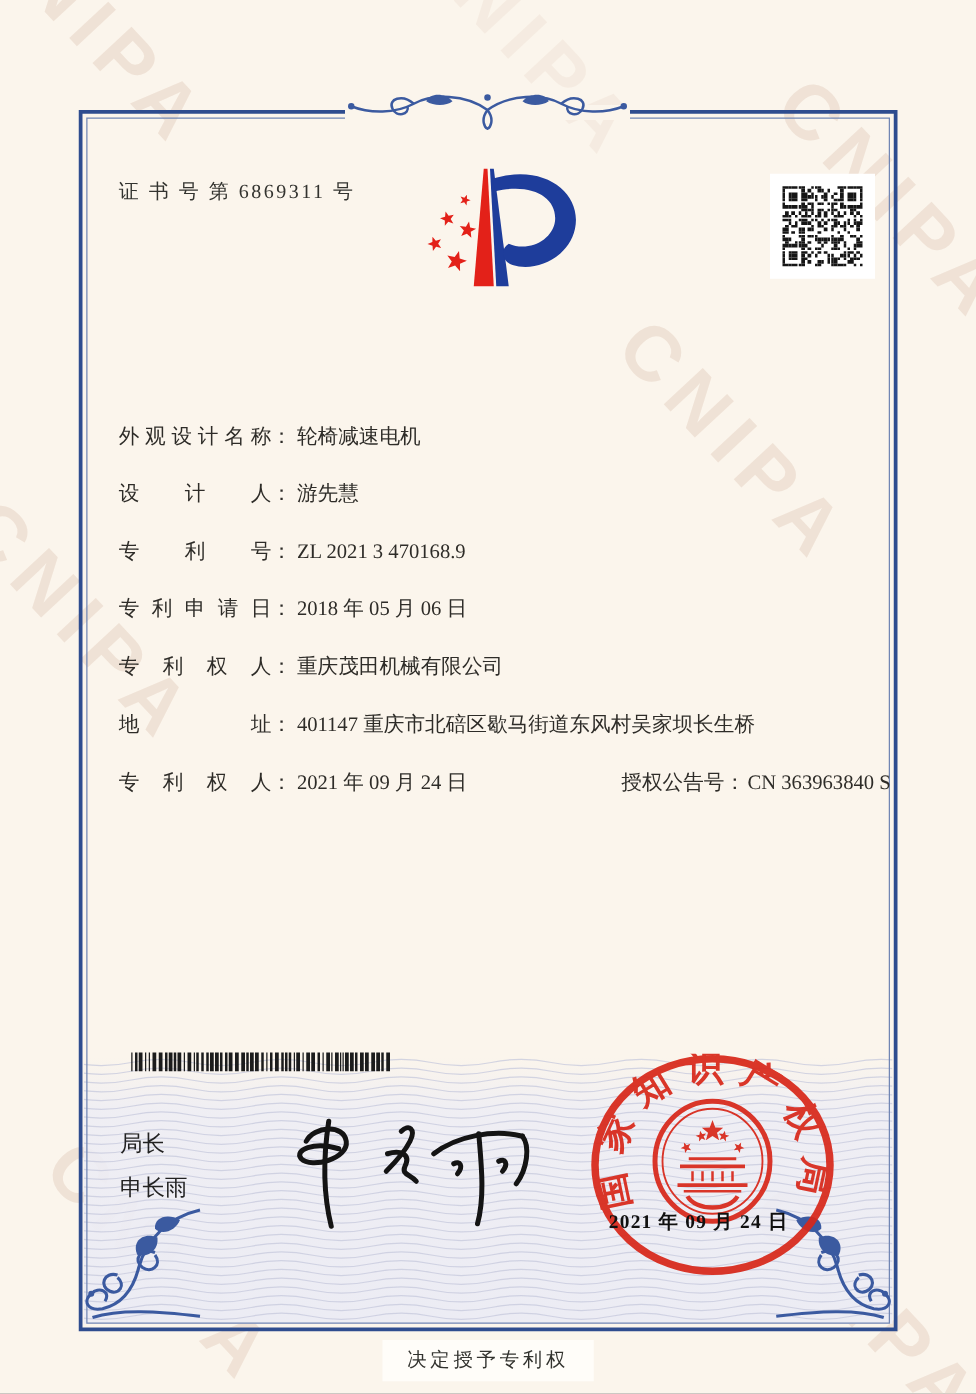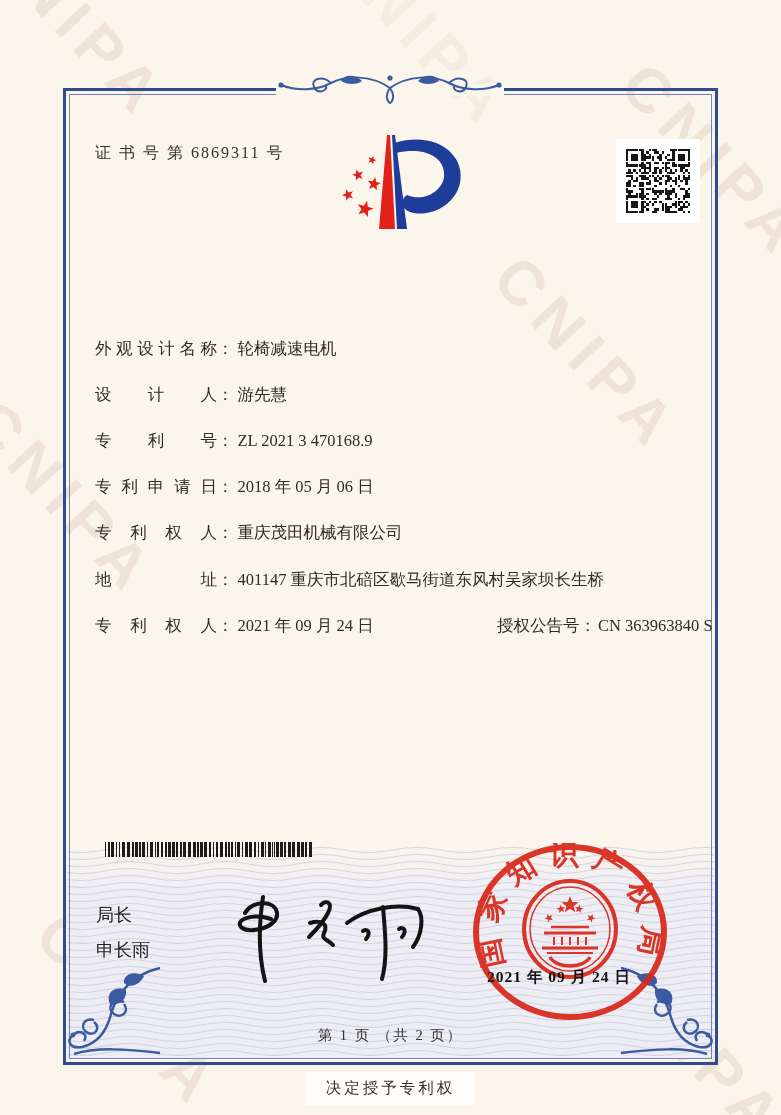--- a/index.html
+++ b/index.html
@@ -666,19 +666,18 @@
           <path d="M-26,4 L26,4" stroke-width="3"></path>
           <path d="M-16,8 V16 M-8,8 V16 M0,8 V16 M8,8 V16 M16,8 V16" stroke-width="2"></path>
           <path d="M-28,19 L28,19" stroke-width="3"></path>
           <path d="M-23,24 L23,24" stroke-width="2"></path>
           <path d="M-20,28 A21,13 0 0 0 20,28" stroke-width="3.5"></path>
         </g>
       </g>
     </svg>
     <div class="seal-date">2021 年 09 月 24 日</div>
 
-    <div class="page-num">第 1 页 （共 2 页）</div>
     <div class="note-wrap">
       <span class="note">决定授予专利权</span>
     </div>
 
   </div>
 </div>
 
 </body></html>

